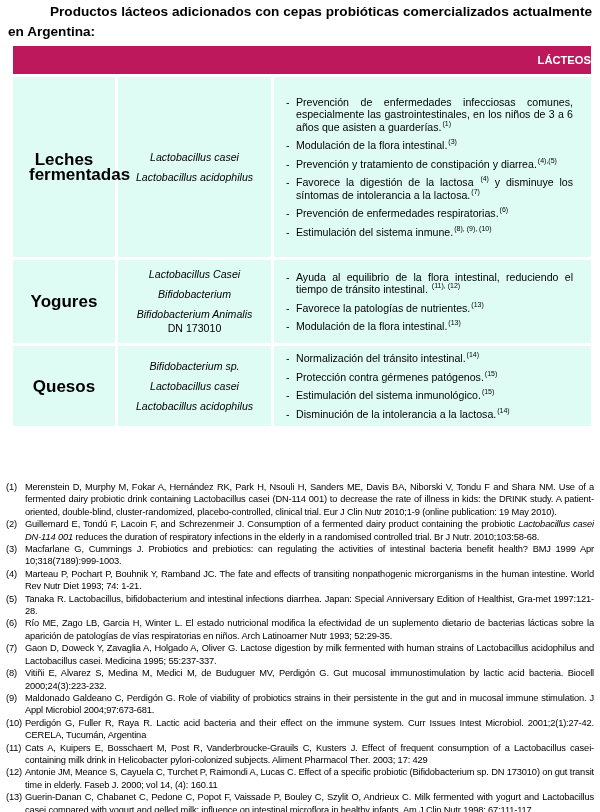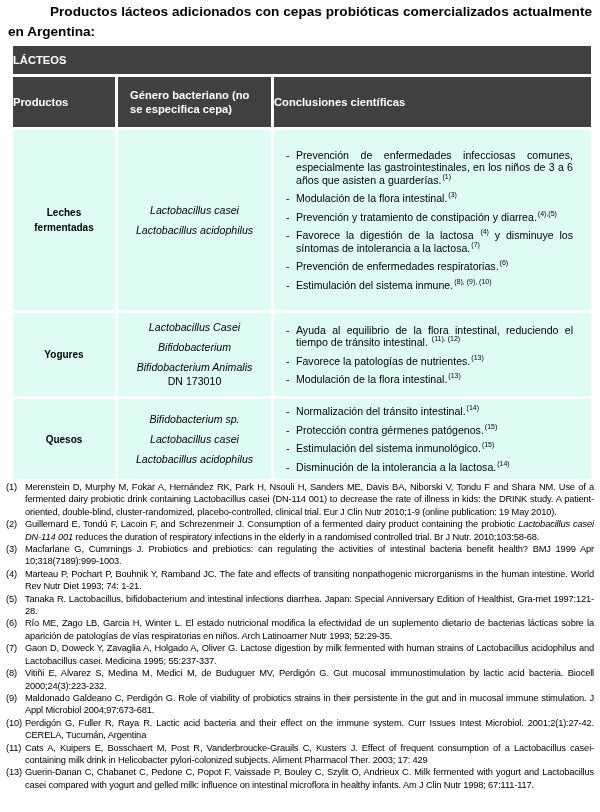--- a/index.html
+++ b/index.html
@@ -1,25 +1,25 @@
 <!DOCTYPE html>
 <html><head>
 <meta charset="utf-8">
 <style>
   html, body { margin:0; padding:0; background:#ffffff; }
   body { width:600px; height:812px; overflow:hidden; position:relative; font-family:"Liberation Sans", sans-serif; color:#000; }
   .title { position:absolute; left:8px; top:2px; width:584px; font-weight:bold; font-size:13.6px; line-height:20px; text-align:justify; }
   .title .indent { display:inline-block; width:42px; }
   table.main { position:absolute; left:10px; top:43px; width:584px; border-collapse:separate; border-spacing:3px; table-layout:fixed; }
   table.main td, table.main th { padding:0; }
-  .hdr { background:#404040; color:#fff; font-weight:bold; font-size:11.2px; text-align:left; }
+  .hdr { background:#be185d; color:#fff; font-weight:bold; font-size:11.2px; text-align:right; }
   .hdr1 { height:28px; }
   .hdr2 { height:50px; line-height:14px; }
   .cell { background:#dffcf4; font-size:10.6px; vertical-align:middle; }
-  .prod { text-align:center; font-weight:bold; font-size:10px; line-height:15px; }
+  .prod { text-align:center; font-weight:bold; font-size:17px; line-height:15px; }
   .genus { text-align:center; font-style:italic; }
   .genus div { margin:7px 12px; line-height:13px; }
   .genus .plain { font-style:normal; margin-top:-6px; }
   .concl ul { list-style:none; margin:0; padding:0 18px 0 12px; }
   .concl li { position:relative; padding-left:10px; margin:6px 0; line-height:12.5px; text-align:justify; }
   .concl li::before { content:"-"; position:absolute; left:0; top:0; }
   .concl sup { font-size:7px; vertical-align:top; position:relative; top:-3px; margin-left:1px; }
   .r1 { height:180px; }
   .r2 { height:83px; }
   .r3 { height:78px; }
@@ -36,25 +36,20 @@
 
 <table class="main">
   <colgroup>
       <col style="width:102px">
       <col style="width:153px">
       <col>
     </colgroup>
   <tbody>
       <tr>
     <th class="hdr hdr1" colspan="3">LÁCTEOS</th>
-  </tr>
-  <tr>
-    <th class="hdr hdr2">Productos</th>
-    <th class="hdr hdr2" style="padding:0 12px;">Género bacteriano (no se especifica cepa)</th>
-    <th class="hdr hdr2">Conclusiones científicas</th>
   </tr>
 
   <tr class="r1">
     <td class="cell prod"><span style="display:inline-block;width:70px;">Leches fermentadas</span></td>
     <td class="cell genus">
       <div>Lactobacillus casei</div>
       <div>Lactobacillus acidophilus</div>
     </td>
     <td class="cell concl">
       <ul>
@@ -143,17 +138,21 @@
     </div>
   <div class="ref">
       <span class="num">(10)</span>
       <span class="txt">Perdigón G, Fuller R, Raya R. Lactic acid bacteria and their effect on the immune system. Curr Issues Intest Microbiol. 2001;2(1):27-42. CERELA, Tucumán, Argentina</span>
     </div>
   <div class="ref">
       <span class="num">(11)</span>
       <span class="txt">Cats A, Kuipers E, Bosschaert M, Post R, Vanderbroucke-Grauils C, Kusters J. Effect of frequent consumption of a Lactobacillus casei-containing milk drink in Helicobacter pylori-colonized subjects. Aliment Pharmacol Ther. 2003; 17: 429</span>
     </div>
   <div class="ref">
+      <span class="num">(12)</span>
+      <span class="txt">Antonie JM, Meance S, Cayuela C, Turchet P, Raimondi A, Lucas C. Effect of a specific probiotic (Bifidobacterium sp. DN 173010) on gut transit time in elderly. Faseb J. 2000; vol 14, (4): 160.11</span>
+    </div>
+  <div class="ref">
       <span class="num">(13)</span>
       <span class="txt">Guerin-Danan C, Chabanet C, Pedone C, Popot F, Vaissade P, Bouley C, Szylit O, Andrieux C. Milk fermented with yogurt and Lactobacillus casei compared with yogurt and gelled milk: influence on intestinal microflora in healthy infants. Am J Clin Nutr 1998; 67:111-117.</span>
     </div>
 
 </div>
 
 </body></html>

